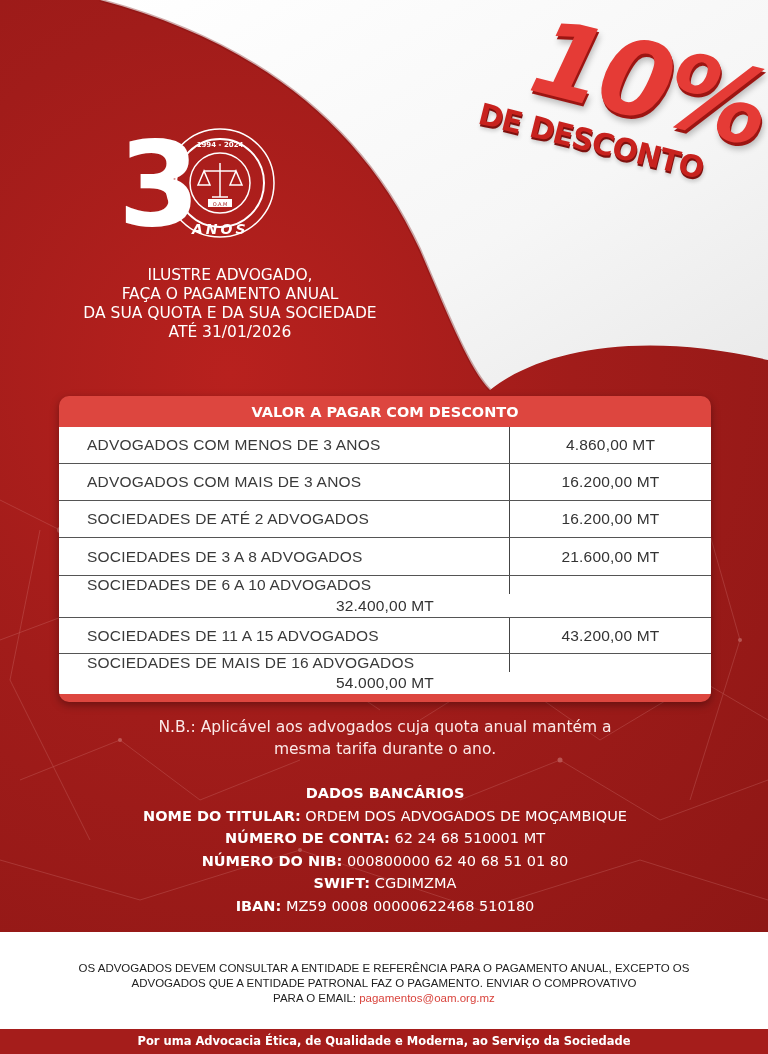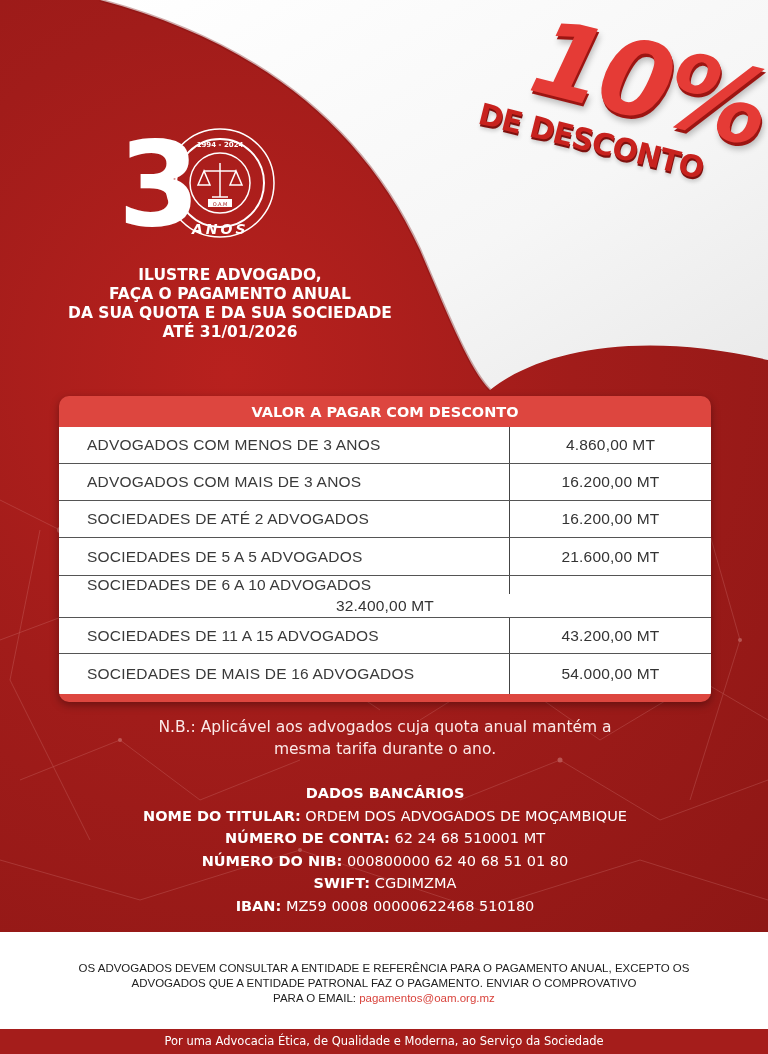--- a/index.html
+++ b/index.html
@@ -11,41 +11,41 @@
 
   .logo { position:absolute; left:118px; top:125px; width:170px; height:120px; }
   .logo-three { position:absolute; left:0; top:0; font-family:"DejaVu Sans", sans-serif; font-weight:bold; font-size:118px; line-height:118px; color:#ffffff; letter-spacing:-4px; }
   .logo-seal { position:absolute; left:46px; top:2px; width:112px; height:112px; }
   .logo-anos { position:absolute; left:74px; top:96px; font-size:14px; font-weight:bold; color:#fff; letter-spacing:3px; font-style:italic; }
 
   .discount { position:absolute; left:480px; top:22px; width:280px; height:210px; transform:rotate(14deg); transform-origin:center; }
   .discount-big { position:absolute; left:40px; top:0; font-family:"DejaVu Sans", sans-serif; font-weight:900; font-style:italic; font-size:104px; line-height:110px; color:#e53b36; text-shadow: 2px 3px 0 #9c1512, 4px 6px 6px rgba(0,0,0,0.25); letter-spacing:-4px; }
   .discount-sub { position:absolute; left:0; top:108px; font-family:"DejaVu Sans", sans-serif; font-weight:900; font-size:30px; color:#c8221e; text-shadow:1px 2px 0 #7e100e, 2px 4px 4px rgba(0,0,0,0.2); letter-spacing:-1px; white-space:nowrap; }
 
-  .headline { position:absolute; left:40px; top:266px; width:380px; text-align:center; color:#ffffff; font-family:"DejaVu Sans", sans-serif; font-weight:bold; font-size:15.5px; line-height:19px; }
+  .headline { position:absolute; left:40px; top:266px; width:380px; text-align:center; color:#ffffff; font-family:"DejaVu Sans", sans-serif; font-weight:normal; font-size:15.5px; line-height:19px; }
   .headline div { white-space:nowrap; }
 
   .table-card { position:absolute; left:59px; top:396px; width:652px; height:306px; background:#dd463f; border-radius:10px; box-shadow:0 3px 8px rgba(0,0,0,0.35); overflow:hidden; }
   .table-title { height:32px; line-height:32px; text-align:center; color:#fff; font-family:"DejaVu Sans", sans-serif; font-weight:bold; font-size:14.5px; }
   .table-body { position:absolute; left:0; top:31px; width:652px; background:#fff; }
   .row { display:flex; height:37px; border-bottom:1.5px solid #555; box-sizing:border-box; }
   .row:last-child { border-bottom:none; }
   .cell-label { width:451px; border-right:1.5px solid #444; box-sizing:border-box; padding-left:28px; display:flex; align-items:center; font-family:"Liberation Sans", sans-serif; font-size:15.5px; color:#3a3a3a; letter-spacing:0.2px; }
   .cell-value { flex:1; display:flex; align-items:center; justify-content:center; font-family:"Liberation Sans", sans-serif; font-size:15.5px; color:#333; letter-spacing:0.2px; }
 
   .note { position:absolute; left:60px; top:716px; width:650px; text-align:center; color:#fbe9e8; font-family:"DejaVu Sans", sans-serif; font-size:15.5px; line-height:22px; }
 
   .bank { position:absolute; left:60px; top:782px; width:650px; text-align:center; color:#fff; font-family:"DejaVu Sans", sans-serif; font-size:14.5px; line-height:22.5px; }
   .bank .b { font-weight:bold; }
   .bank .line { white-space:nowrap; }
 
   .footer-info { position:absolute; left:30px; top:961px; width:708px; text-align:center; font-family:"Liberation Sans", sans-serif; font-size:11.5px; line-height:15px; color:#222; }
   .footer-info .email { color:#d9443d;margin-top:44px; }
 
-  .slogan-bar { position:absolute; left:0; top:1029px; width:768px; height:25px; background:#a51d1b; color:#fff; text-align:center; line-height:25px; font-family:"DejaVu Sans", sans-serif; font-weight:normal; font-size:11.5px; }
+  .slogan-bar { position:absolute; left:0; top:1029px; width:768px; height:25px; background:#a51d1b; color:#fff; text-align:center; line-height:25px; font-family:"DejaVu Sans", sans-serif; font-weight:bold; font-size:11.5px; }
 </style>
 </head>
 <body>
 
 <div class="poster">
   <div class="poster-bg-grad"></div>
 
   <svg class="network" viewBox="0 0 768 552" preserveAspectRatio="none">
     <g stroke="#e9a3a0" stroke-width="0.6" fill="none">
       <path d="M0 120 L60 150 L140 90 L230 200 L320 140"></path>
@@ -128,32 +128,32 @@
     </div>
     <div class="row">
       <div class="cell-label">ADVOGADOS COM MAIS DE 3 ANOS</div>
       <div class="cell-value">16.200,00 MT</div>
     </div>
     <div class="row">
       <div class="cell-label">SOCIEDADES DE ATÉ 2 ADVOGADOS</div>
       <div class="cell-value">16.200,00 MT</div>
     </div>
     <div class="row" style="height:38px;">
-      <div class="cell-label">SOCIEDADES DE 5 A 5 ADVOGADOS</div>
+      <div class="cell-label">SOCIEDADES DE 3 A 8 ADVOGADOS</div>
       <div class="cell-value">21.600,00 MT</div>
     </div>
     <div class="row" style="height:42px;flex-direction:column;">
       <div class="cell-label">SOCIEDADES DE 6 A 10 ADVOGADOS</div>
       <div class="cell-value">32.400,00 MT</div>
     </div>
     <div class="row" style="height:36px;">
       <div class="cell-label">SOCIEDADES DE 11 A 15 ADVOGADOS</div>
       <div class="cell-value">43.200,00 MT</div>
     </div>
-    <div class="row" style="height:40px;">
+    <div class="row" style="height:40px;flex-direction:column;">
       <div class="cell-label">SOCIEDADES DE MAIS DE 16 ADVOGADOS</div>
       <div class="cell-value">54.000,00 MT</div>
     </div>
   </div>
 </div>
 
 <div class="note">
   <div>N.B.: Aplicável aos advogados cuja quota anual mantém a</div>
   <div>mesma tarifa durante o ano.</div>
 </div>

